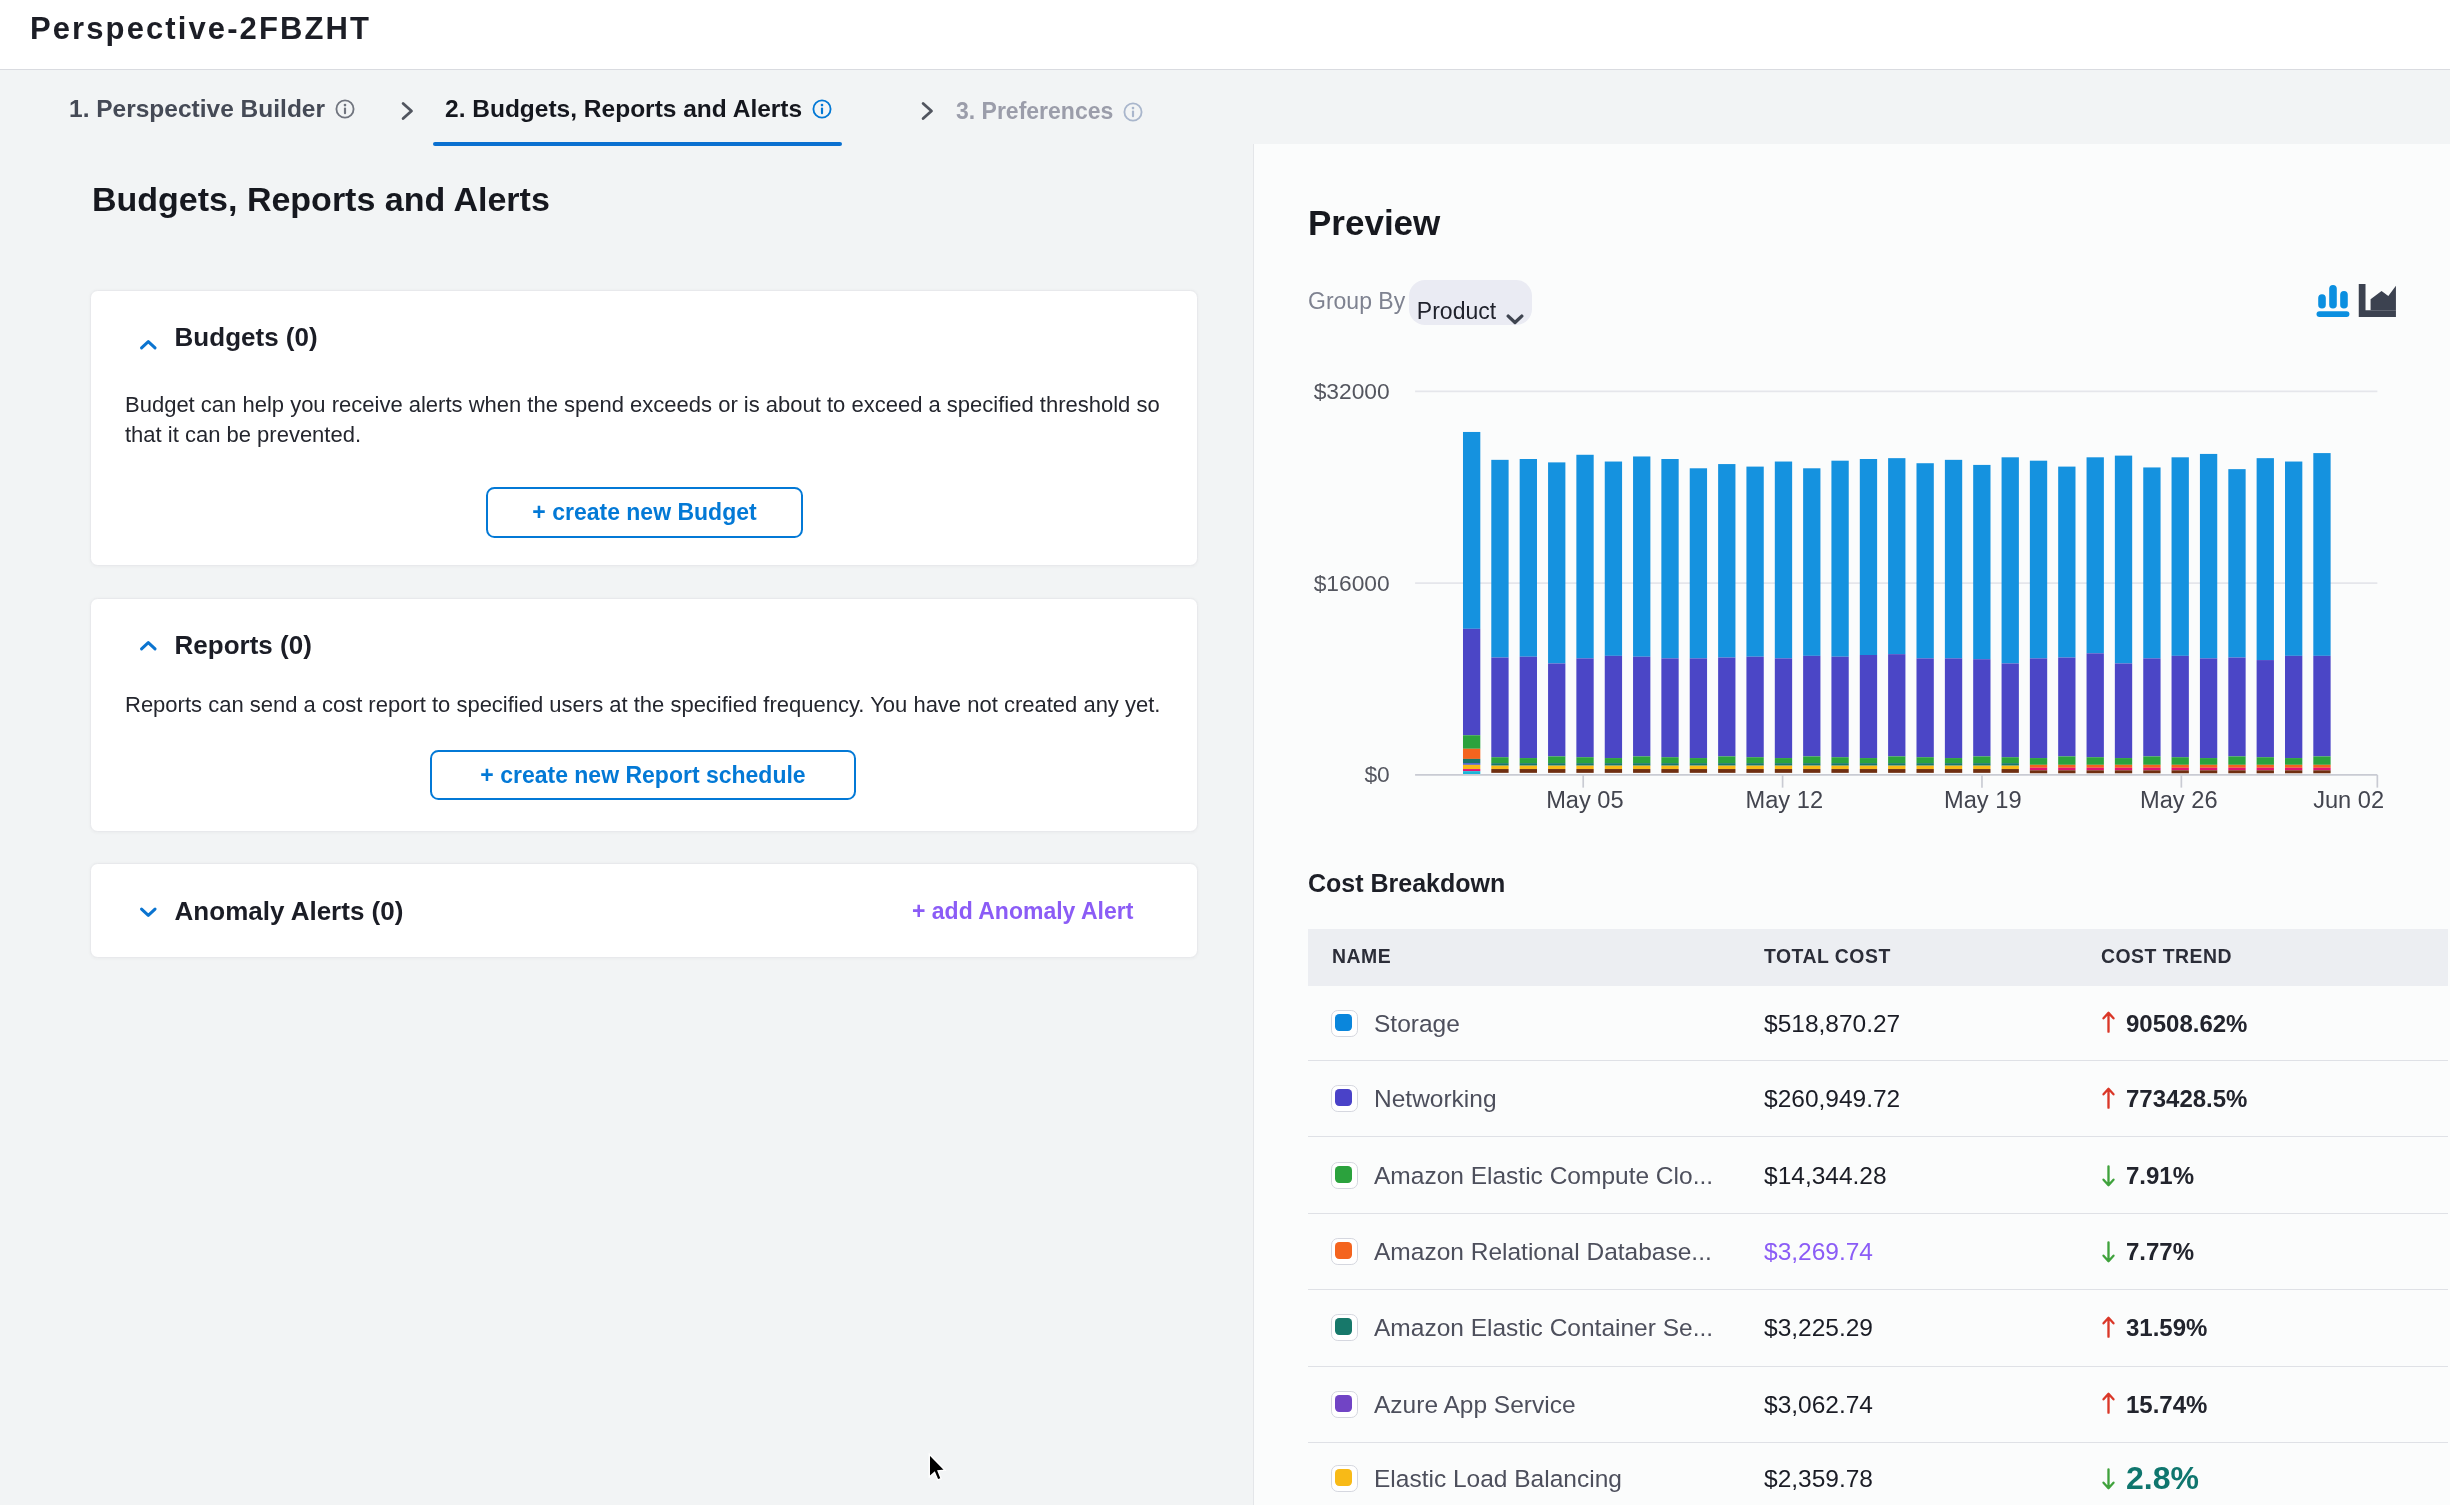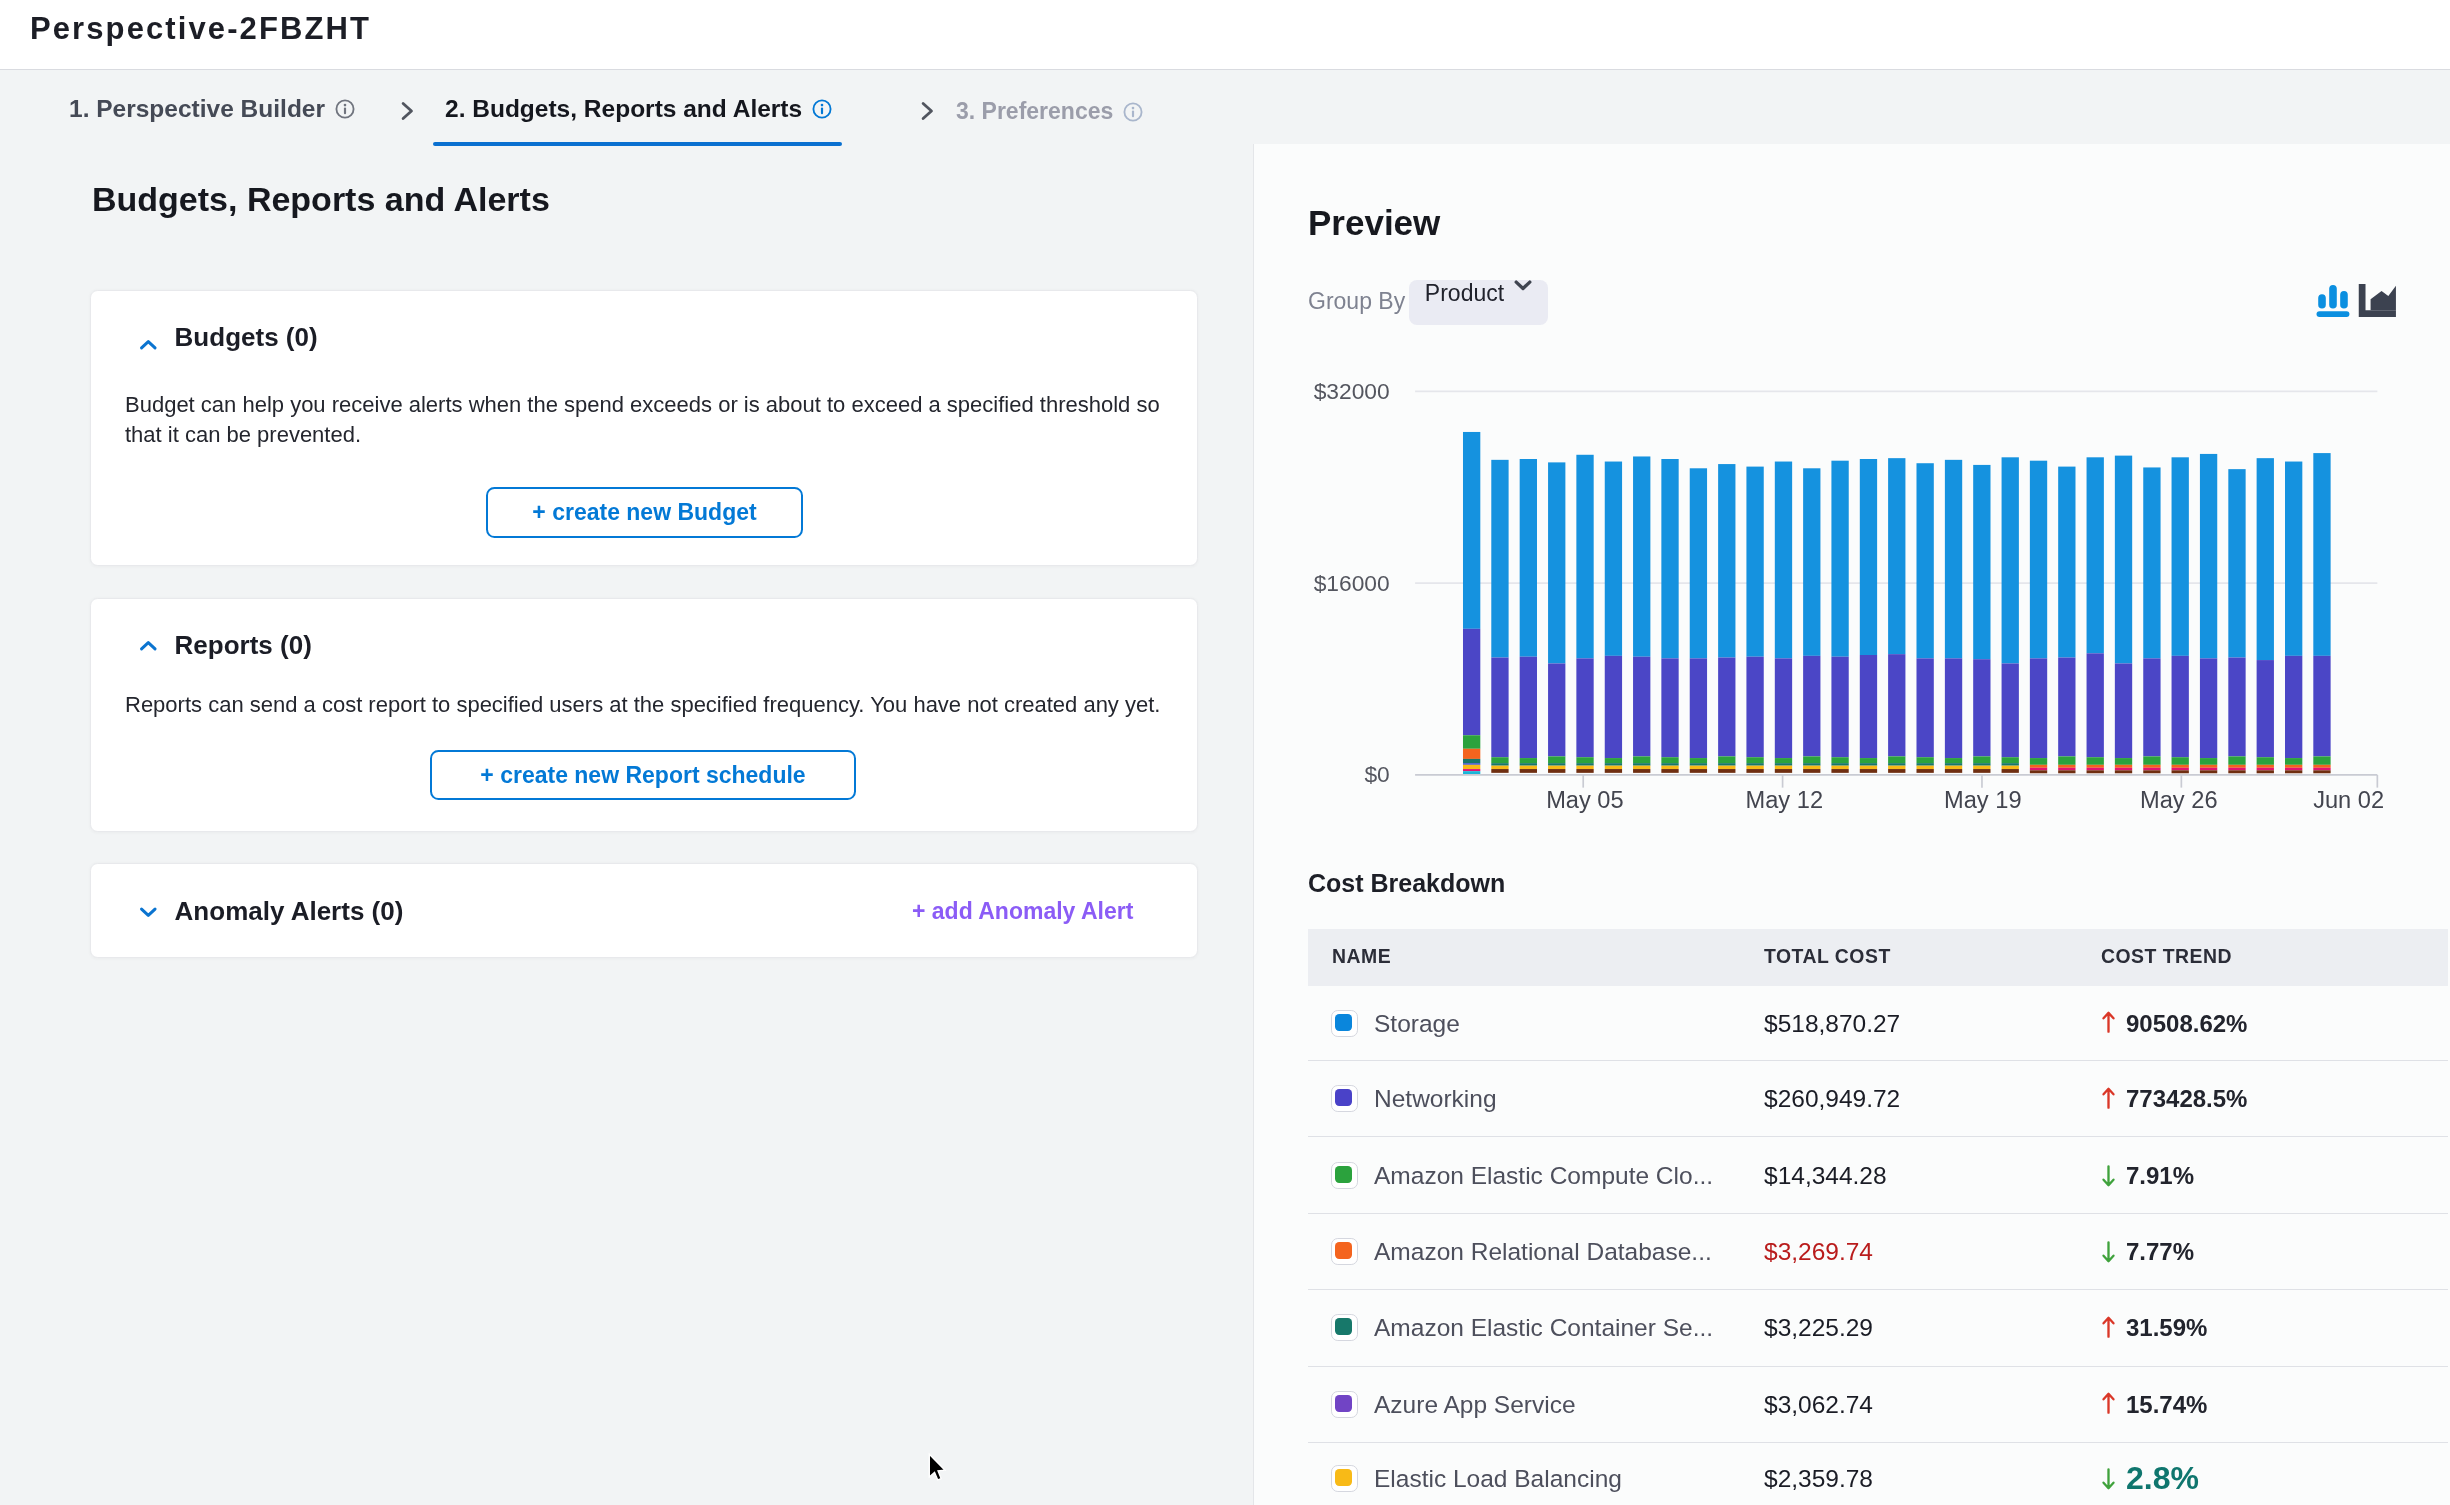--- a/index.html
+++ b/index.html
@@ -62,21 +62,21 @@
 <div class="abs" style="left:139px;top:896px;display:flex;align-items:center;gap:17px">
     <svg width="18.6" height="16" viewBox="0 0 22 19" style="flex:none">
       <path d="M3 6 L11 13.5 L19 6" fill="none" stroke="#0b74d0" stroke-width="3.6" stroke-linecap="round" stroke-linejoin="round"></path>
     </svg>
     <span style="font-size:26px;font-weight:bold;color:#1b1d26">Anomaly Alerts (0)</span>
   </div>
 <div class="abs" style="left:912px;top:898px;font-size:23px;font-weight:bold;color:#8b5cf6">+ add Anomaly Alert</div>
 
 <div class="abs" style="left:1308px;top:203px;font-size:35px;font-weight:bold;color:#17191f">Preview</div>
 <div class="abs" style="left:1308px;top:288px;font-size:23px;color:#7e8290">Group By</div>
-<div class="abs" style="left:1409px;top:280px;width:139px;height:45px;background:#eaebf3;border-radius:8px;display:flex;align-items:flex-start;justify-content:center;gap:10px">
+<div class="abs" style="left:1409px;top:280px;width:123px;height:45px;background:#eaebf3;border-radius:16px;display:flex;align-items:flex-end;justify-content:center;gap:10px">
   <span style="font-size:23px;color:#20222c">Product</span>
   <svg width="18" height="11" viewBox="0 0 21 13">
       <path d="M2.5 2.5 L10.5 10 L18.5 2.5" fill="none" stroke="#3f4450" stroke-width="4" stroke-linecap="round" stroke-linejoin="round"></path>
     </svg>
 </div>
 
 <div class="abs" style="left:1308px;top:869px;font-size:25px;font-weight:600;color:#1d1f27">Cost Breakdown</div>
 <div style="position:absolute;left:1308px;top:929px;width:1140px;height:57px;background:#eceef2"></div>
 <div style="position:absolute;left:1332px;top:945px;font-size:19.4px;font-weight:bold;color:#2b2d38;letter-spacing:0.5px">NAME</div>
 <div style="position:absolute;left:1764px;top:945px;font-size:19.4px;font-weight:bold;color:#2b2d38;letter-spacing:0.5px">TOTAL COST</div>
@@ -111,21 +111,21 @@
 <div style="position:absolute;left:1374px;top:1161px;font-size:24.5px;color:#4d4f5c;line-height:29px">Amazon Elastic Compute Clo...</div>
 <div style="position:absolute;left:1764px;top:1161px;font-size:24.5px;color:#1a1c25;line-height:29px">$14,344.28</div>
 <svg style="position:absolute;left:2101px;top:1163px" width="15" height="25" viewBox="0 0 18 30">
     <path d="M9 4 L9 26 M3 20 L9 26.6 L15 20" fill="none" stroke="#3fa23c" stroke-width="2.8" stroke-linecap="round" stroke-linejoin="round"></path>
   </svg>
 <div style="position:absolute;left:2126px;top:1161px;font-size:24px;line-height:29px;color:#22242d;font-weight:600">7.91%</div>
 <div style="position:absolute;left:1331px;top:1238px;width:27px;height:27px;border:1.7px solid #d5d7df;border-radius:6.8px;background:#fff;box-sizing:border-box">
     <div style="position:absolute;left:3.4px;top:3.4px;width:17px;height:17px;border-radius:4.2px;background:#f4641e"></div>
   </div>
 <div style="position:absolute;left:1374px;top:1237px;font-size:24.5px;color:#4d4f5c;line-height:29px">Amazon Relational Database...</div>
-<div style="position:absolute;left:1764px;top:1237px;font-size:24.5px;color:#b91c1c;line-height:29px">$3,269.74</div>
+<div style="position:absolute;left:1764px;top:1237px;font-size:24.5px;color:#8b5cf6;line-height:29px">$3,269.74</div>
 <svg style="position:absolute;left:2101px;top:1239px" width="15" height="25" viewBox="0 0 18 30">
     <path d="M9 4 L9 26 M3 20 L9 26.6 L15 20" fill="none" stroke="#3fa23c" stroke-width="2.8" stroke-linecap="round" stroke-linejoin="round"></path>
   </svg>
 <div style="position:absolute;left:2126px;top:1237px;font-size:24px;line-height:29px;color:#22242d;font-weight:600">7.77%</div>
 <div style="position:absolute;left:1331px;top:1314px;width:27px;height:27px;border:1.7px solid #d5d7df;border-radius:6.8px;background:#fff;box-sizing:border-box">
     <div style="position:absolute;left:3.4px;top:3.4px;width:17px;height:17px;border-radius:4.2px;background:#17786a"></div>
   </div>
 <div style="position:absolute;left:1374px;top:1313px;font-size:24.5px;color:#4d4f5c;line-height:29px">Amazon Elastic Container Se...</div>
 <div style="position:absolute;left:1764px;top:1313px;font-size:24.5px;color:#1a1c25;line-height:29px">$3,225.29</div>
 <svg style="position:absolute;left:2101px;top:1315px" width="15" height="25" viewBox="0 0 18 30">

